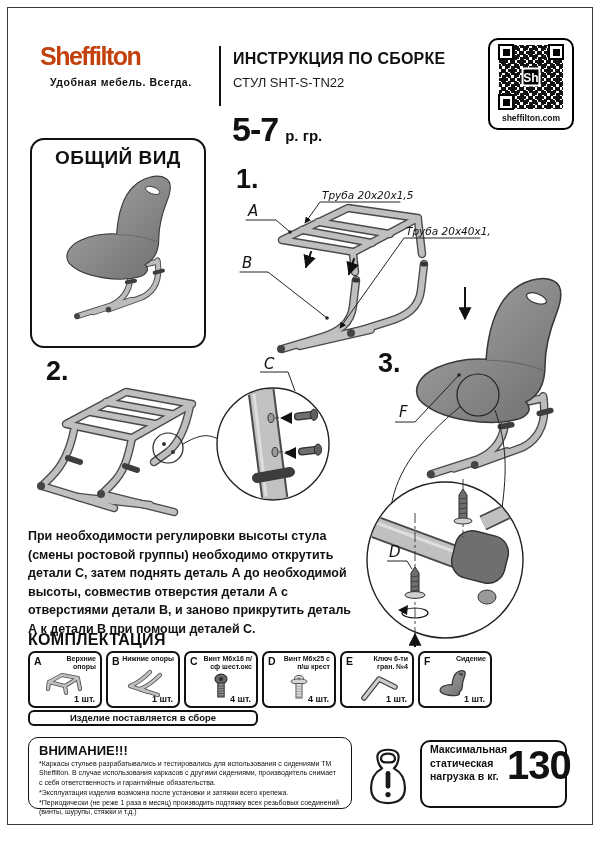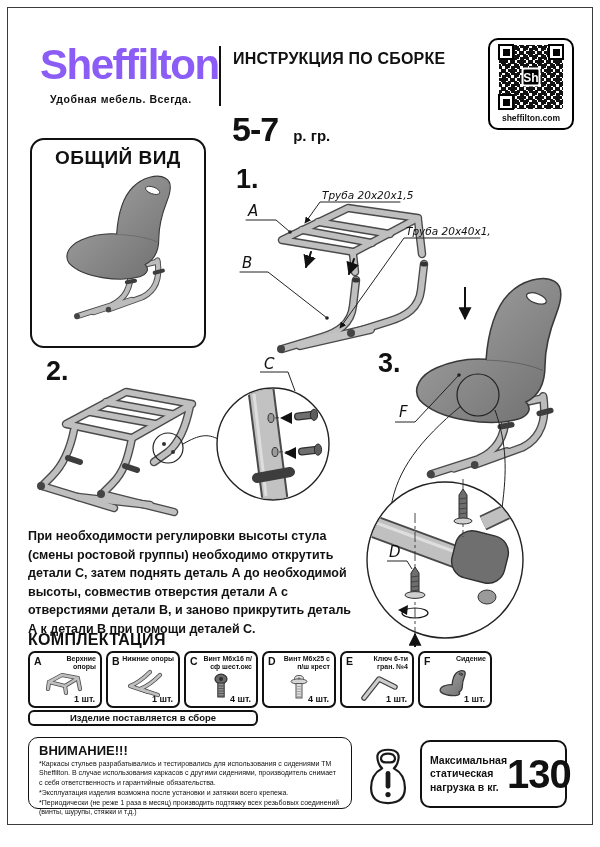--- a/index.html
+++ b/index.html
@@ -7,21 +7,21 @@
   html,body { width:600px; height:847px; }
   body { position:relative; background:#fff; color:#111;
          font-family:"Liberation Sans",sans-serif; overflow:hidden; }
   .abs { position:absolute; }
 
   .page-frame { left:7px; top:7px; width:586px; height:818px;
                 border:1.5px solid #3a3a3a; pointer-events:none; }
 
   
   .logo-block { left:40px; top:44px; }
-  .logo-text { font-size:42px; font-weight:800; letter-spacing:-1.5px; color:#8b5cf6; line-height:1; }
+  .logo-text { font-size:25px; font-weight:800; letter-spacing:-1.5px; color:#c2410c; line-height:1; }
   .logo-tagline { font-size:10.5px; font-weight:800; letter-spacing:0.5px; margin-top:7px; margin-left:10px; }
   .header-divider { left:219px; top:46px; width:2px; height:60px; background:#111; }
   .header-titles { left:233px; top:50px; }
   .header-title { font-size:16px; font-weight:800; letter-spacing:0.2px; }
   .header-subtitle { font-size:13px; font-weight:500; margin-top:7px; color:#1c1c1c; }
 
   
   .qr-box { left:488px; top:38px; width:86px; height:92px; border:2.5px solid #000;
             border-radius:10px; padding-top:5px; text-align:center; }
   .qr-grid { position:relative; width:64px; height:64px; margin:0 auto;
@@ -32,21 +32,21 @@
   .qr-f { position:absolute; width:16px; height:16px; background:#fff; border:2.5px solid #000; }
   .qr-f::after { content:""; position:absolute; inset:2.5px; background:#000; }
   .qr-f.tl { left:-1px; top:-1px; } .qr-f.tr { right:-1px; top:-1px; } .qr-f.bl { left:-1px; bottom:-1px; }
   .qr-logo { position:absolute; left:50%; top:50%; transform:translate(-50%,-50%);
              width:19px; height:19px; background:#000; color:#fff; border:2px solid #fff;
              border-radius:3px; font-size:12px; font-weight:800;
              display:flex; align-items:center; justify-content:center; }
   .qr-caption { font-size:8.5px; font-weight:800; margin-top:4px; }
 
   
-  .age-group { left:232px; top:110px; display:flex; align-items:baseline; gap:15px; }
+  .age-group { left:232px; top:110px; display:flex; align-items:baseline; gap:7px; }
   .age-big { font-size:34px; font-weight:800; letter-spacing:-1px; }
   .age-small { font-size:15px; font-weight:800;margin-top:16px; }
 
   
   .overview-box { left:30px; top:138px; width:176px; height:210px; border:2.5px solid #111;
                   border-radius:14px; text-align:center; padding-top:7px; }
   .overview-title { font-size:19px; font-weight:800; letter-spacing:0.5px; }
 
   .step-num { font-size:27px; font-weight:800; z-index:5; }
 
@@ -82,21 +82,21 @@
 
   
   .warning-box { left:28px; top:737px; width:324px; height:72px; border:1.5px solid #111;
                  border-radius:10px; padding:5px 10px 4px; }
   .warning-title { font-size:13px; font-weight:800; }
   .warning-line { font-size:7px; line-height:9.3px; color:#111; margin-top:1px; }
 
   
   .kettlebell { left:362px; top:743px; }
   .load-box { left:420px; top:740px; width:147px; height:68px; border:2px solid #111; border-radius:10px;
-              display:flex; align-items:center; padding:1px 8px; }
+              display:flex; padding:1px 8px; }
   .load-label { width:88px; font-size:10.5px; font-weight:700; line-height:1.3; }
   .load-value { flex:1; text-align:right; font-size:40px; font-weight:800; letter-spacing:-1px; }
 </style>
 </head>
 <body>
 
 <svg width="0" height="0" style="position:absolute" aria-hidden="true">
   <defs>
     <linearGradient id="gSeat" x1="0" y1="0" x2="1" y2="1">
       <stop offset="0" stop-color="#a9a9a9"></stop>
@@ -131,20 +131,21 @@
 
 <div class="abs page-frame"></div>
 
 <div class="abs logo-block">
   <div class="logo-text">Sheffilton</div>
   <div class="logo-tagline">Удобная мебель. Всегда.</div>
 </div>
 <div class="abs header-divider"></div>
 <div class="abs header-titles">
   <div class="header-title">ИНСТРУКЦИЯ ПО СБОРКЕ</div>
+  <div class="header-subtitle">СТУЛ SHT-S-TN22</div>
 </div>
 <div class="abs qr-box">
   <div class="qr-grid">
     <span class="qr-f tl"></span>
     <span class="qr-f tr"></span>
     <span class="qr-f bl"></span>
     <span class="qr-logo">Sh</span>
   </div>
   <div class="qr-caption">sheffilton.com</div>
 </div>

